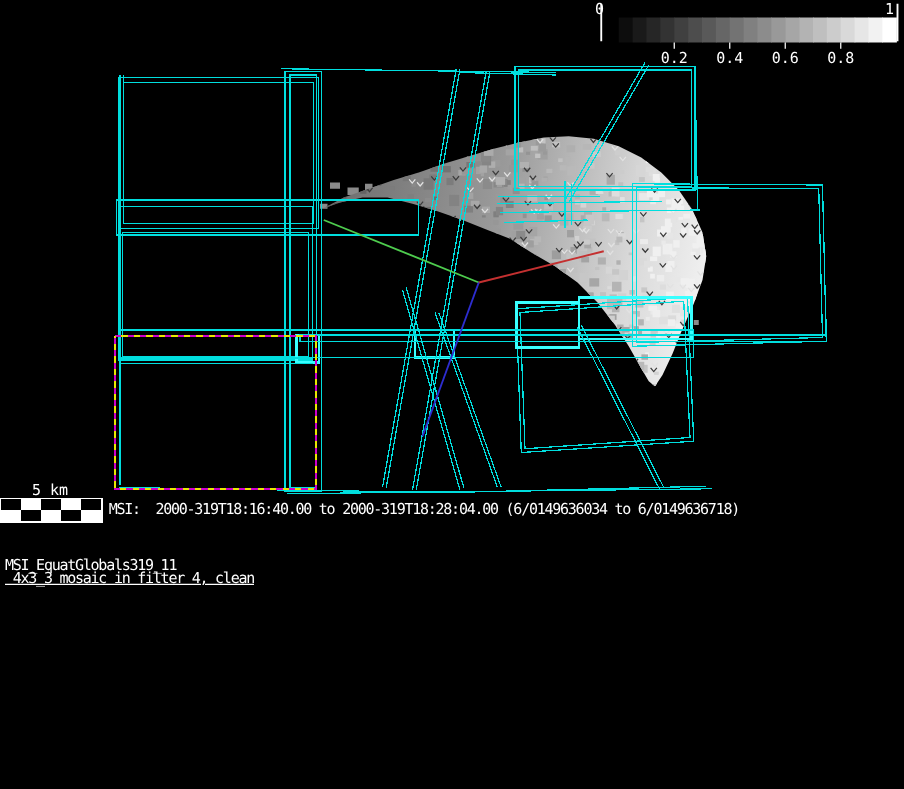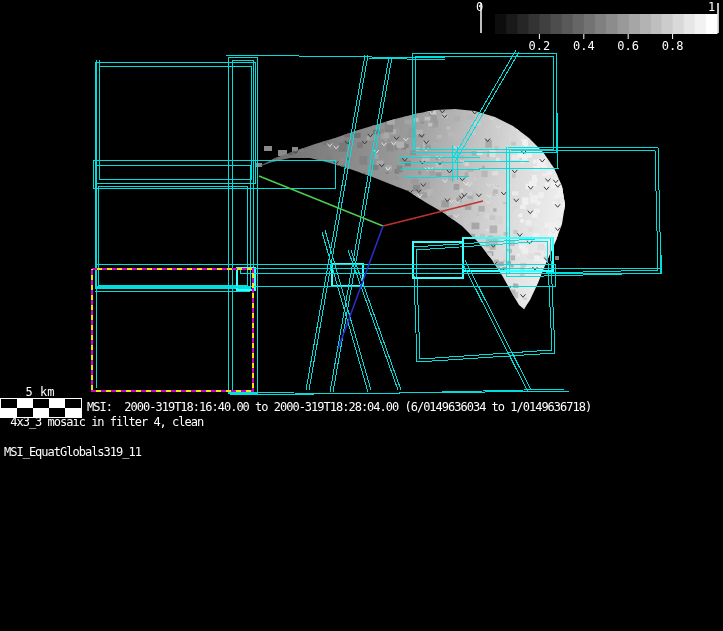--- a/index.html
+++ b/index.html
@@ -3,21 +3,21 @@
 <meta charset="utf-8">
 <style>
   html,body{margin:0;padding:0;background:#000;}
   .screen{position:relative;width:723px;height:631px;background:#000;overflow:hidden;
           font-family:"DejaVu Sans Mono", monospace;}
   .screen svg{position:absolute;left:0;top:0;}
   .txt{position:absolute;color:#fff;font-family:"DejaVu Sans Mono", monospace;
        font-size:12px;letter-spacing:-1px;white-space:pre;line-height:12px;}
   #status-line{left:87px;top:401px;}
   #caption1{left:4px;top:426px;margin-top:20px;}
-  #caption2{left:4px;top:416px;}
+  #caption2{left:4px;top:456px;text-decoration:underline;}
   #scale-label{left:10px;top:386px;width:60px;text-align:center;letter-spacing:0;}
   svg text{font-family:"DejaVu Sans Mono", monospace;fill:#fff;}
 </style>
 </head>
 <body>
 
 <div class="screen">
 
   <svg id="scene" width="723" height="631" viewBox="0 0 723 631">
     <defs>
@@ -1143,16 +1143,16 @@
         <rect x="17" y="408" width="16" height="9" fill="#000"></rect>
         <rect x="49" y="408" width="16" height="9" fill="#000"></rect>
         <rect x="0.5" y="398.5" width="81" height="19" fill="none" stroke="#fff" stroke-width="1"></rect>
       </g>
 
     <text x="476" y="11" font-size="12">0</text>
     <text x="708" y="11" font-size="12">1</text>
   </svg>
 
   <div class="txt" id="scale-label">5 km</div>
-  <div class="txt" id="status-line">MSI:  2000-319T18:16:40.00 to 2000-319T18:28:04.00 (6/0149636034 to 1/0149636718)</div>
+  <div class="txt" id="status-line">MSI:  2000-319T18:16:40.00 to 2000-319T18:28:04.00 (6/0149636034 to 6/0149636718)</div>
   <div class="txt" id="caption1">MSI_EquatGlobals319_11</div>
   <div class="txt" id="caption2"> 4x3_3 mosaic in filter 4, clean</div>
 </div>
 
 </body></html>

